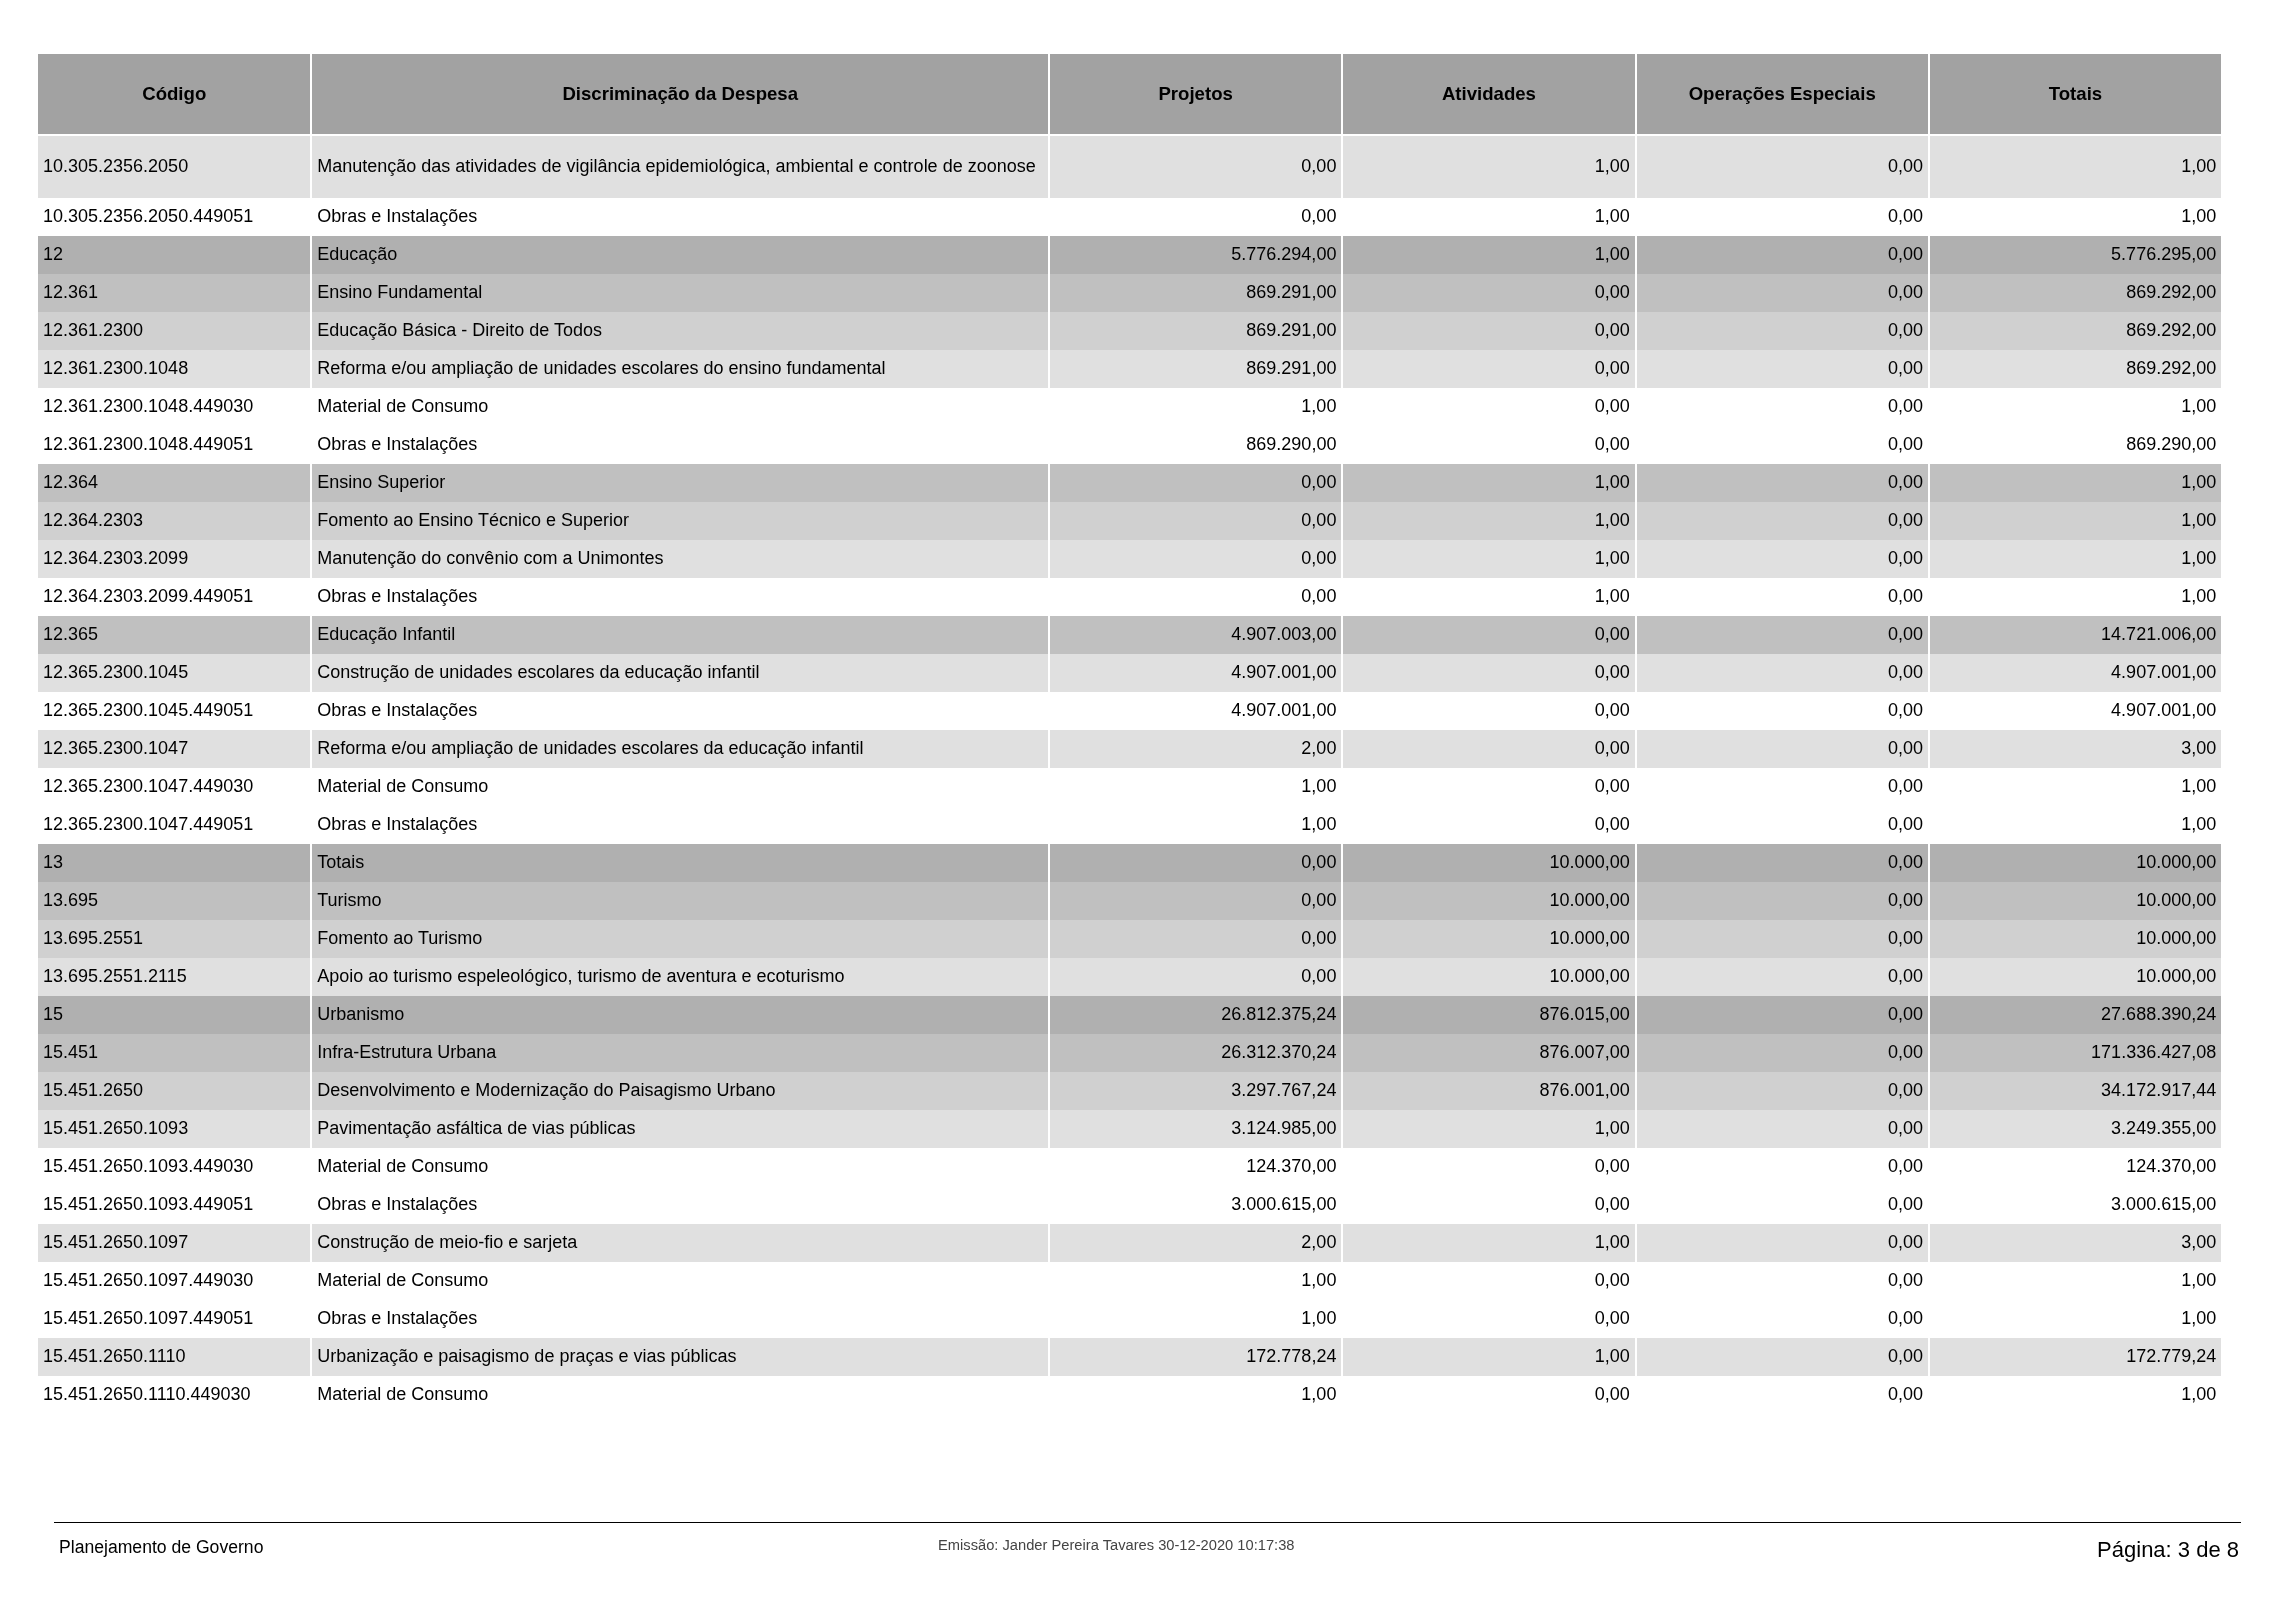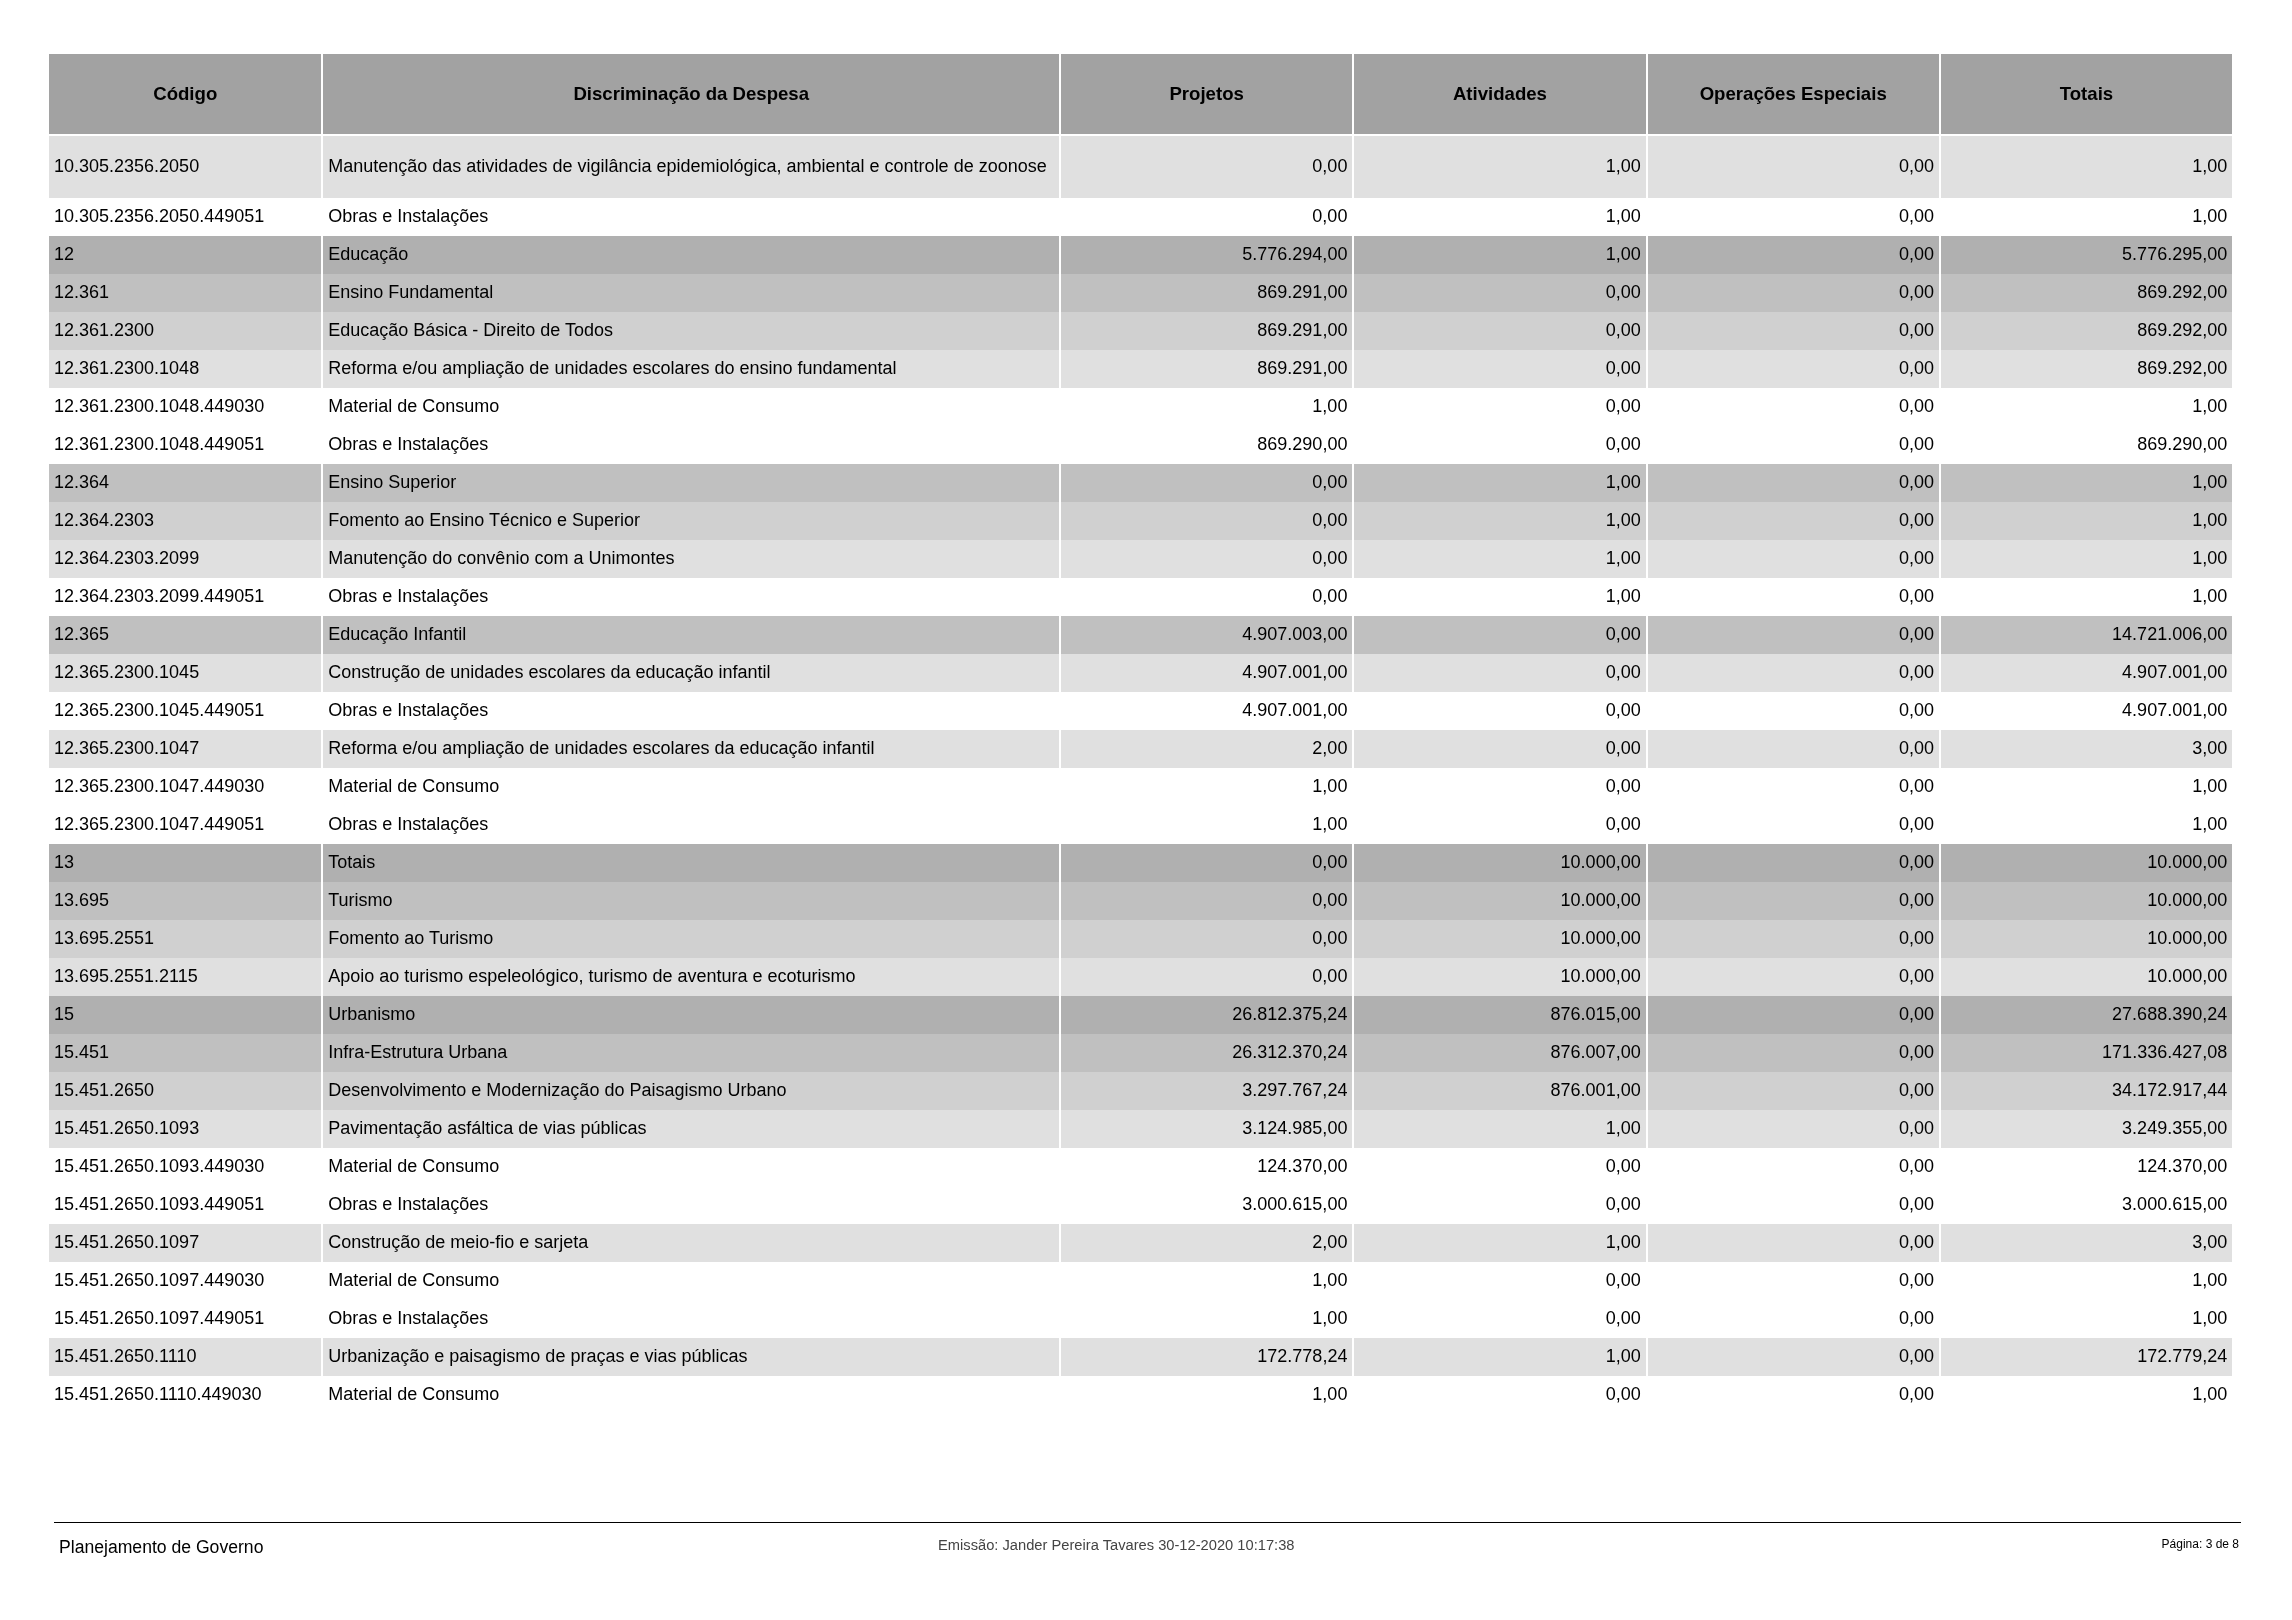--- a/index.html
+++ b/index.html
@@ -1,21 +1,21 @@
 <!DOCTYPE html>
 <html><head>
 <meta charset="utf-8">
 <style>
   html, body { margin: 0; padding: 0; background: #ffffff; }
   body {
     width: 2293px; height: 1620px; position: relative; overflow: hidden;
     font-family: "Liberation Sans", sans-serif; color: #000;
   }
   .report-table {
-    position: absolute; left: 50px; top: 54px; width: 2187px;
+    position: absolute; left: 39px; top: 54px; width: 2187px;
     border-collapse: separate; border-spacing: 2.9px 0; table-layout: fixed;
     margin-left: -2.9px;
   }
   .report-table col.c-code { width: 272px; }
   .report-table col.c-desc { width: 735px; }
   .report-table col.c-num  { width: 291px; }
   .report-table col.c-tot  { width: 291px; }
   .report-table th {
     background: #a2a2a2; height: 80px; font-size: 18.6px; font-weight: bold;
     text-align: center; vertical-align: middle; padding: 0 5.9px;
@@ -38,21 +38,21 @@
     position: absolute; left: 54px; top: 1522px; width: 2187px; height: 0;
     border-top: 1.5px solid #000;
   }
   .footer-left {
     position: absolute; left: 59px; top: 1537px; font-size: 17.6px;
   }
   .footer-center {
     position: absolute; left: 938px; top: 1537px; font-size: 14.7px; color: #444;
   }
   .footer-right {
-    position: absolute; right: 54px; top: 1537px; font-size: 12px; text-align: center;
+    position: absolute; right: 54px; top: 1537px; font-size: 22px; text-align: center;
   }
 </style>
 </head>
 <body>
 
 <table class="report-table">
   <colgroup>
     <col class="c-code">
       <col class="c-desc">
       <col class="c-num">

